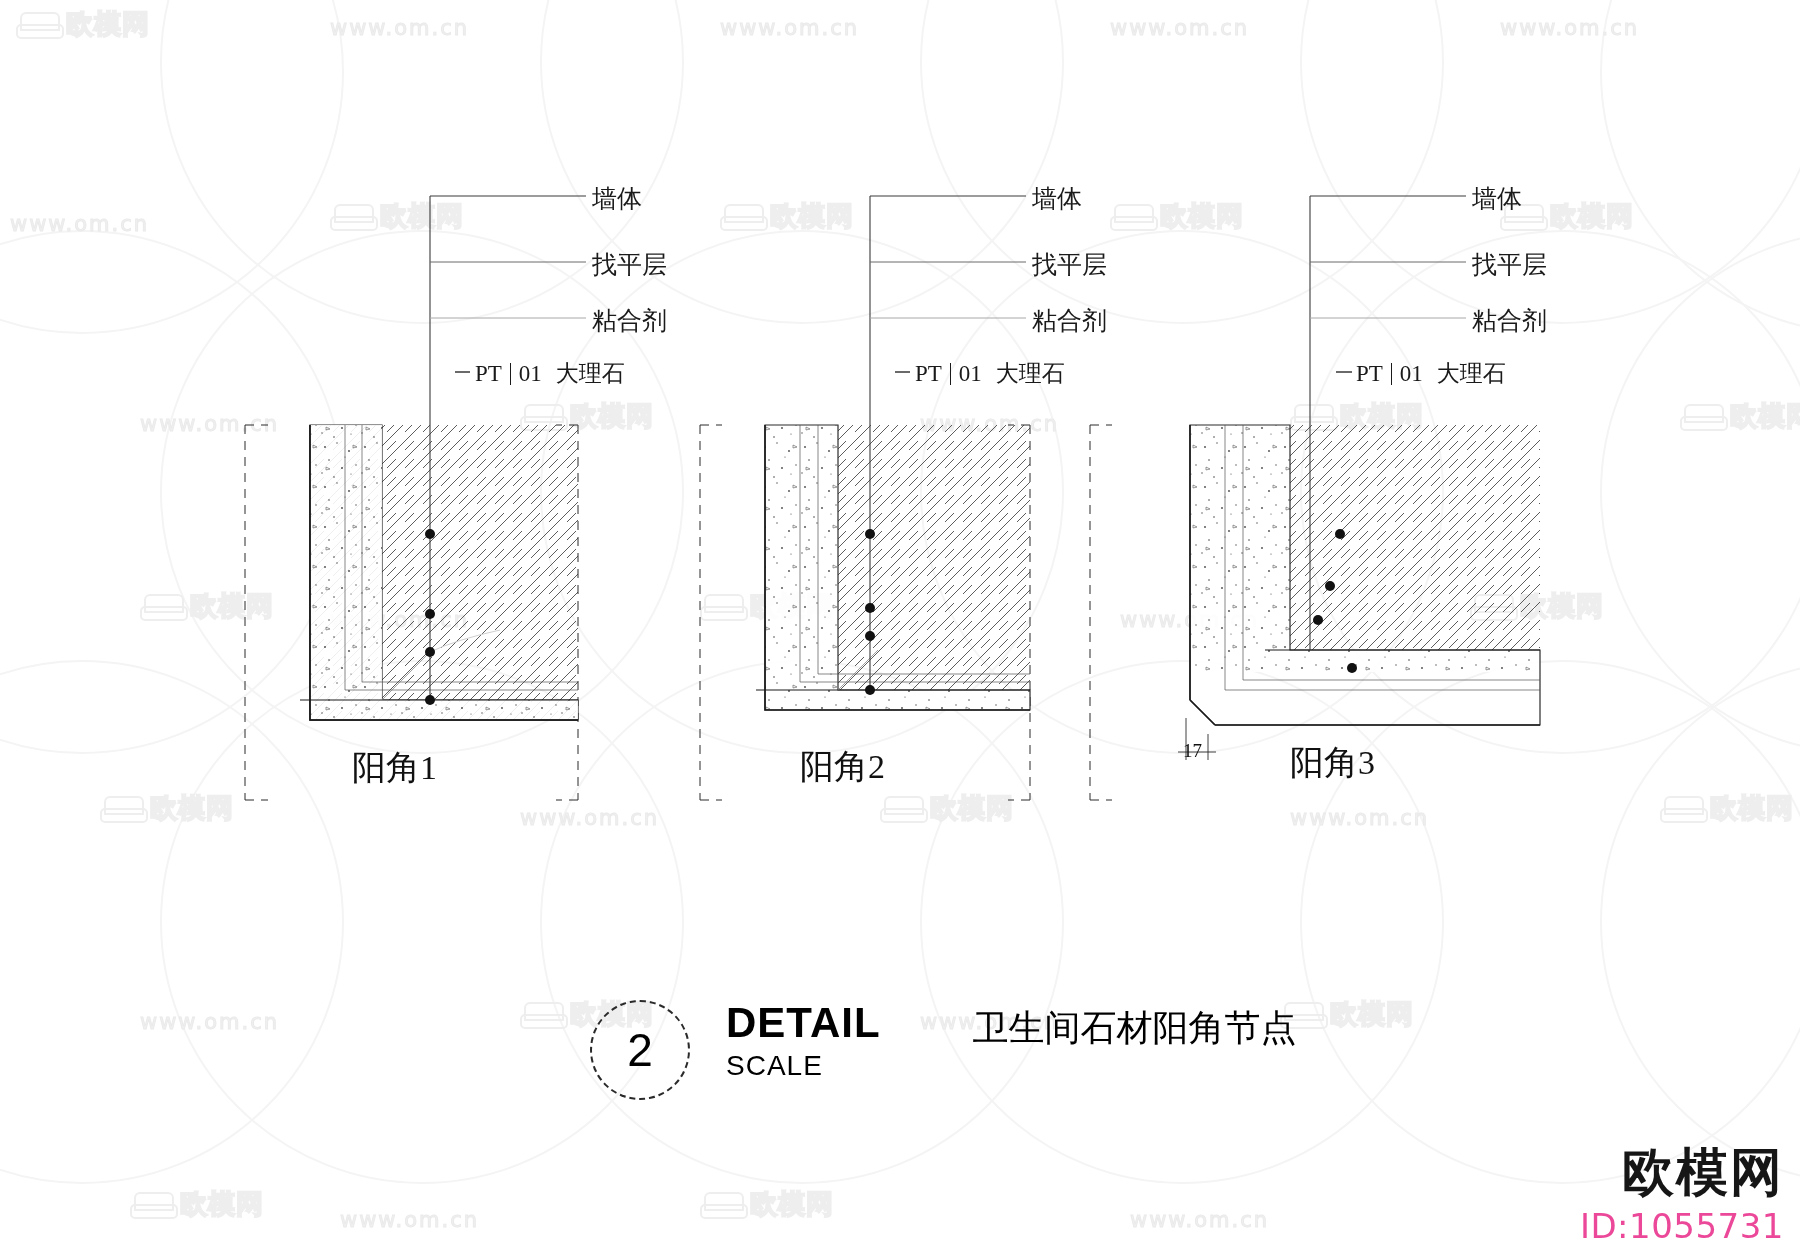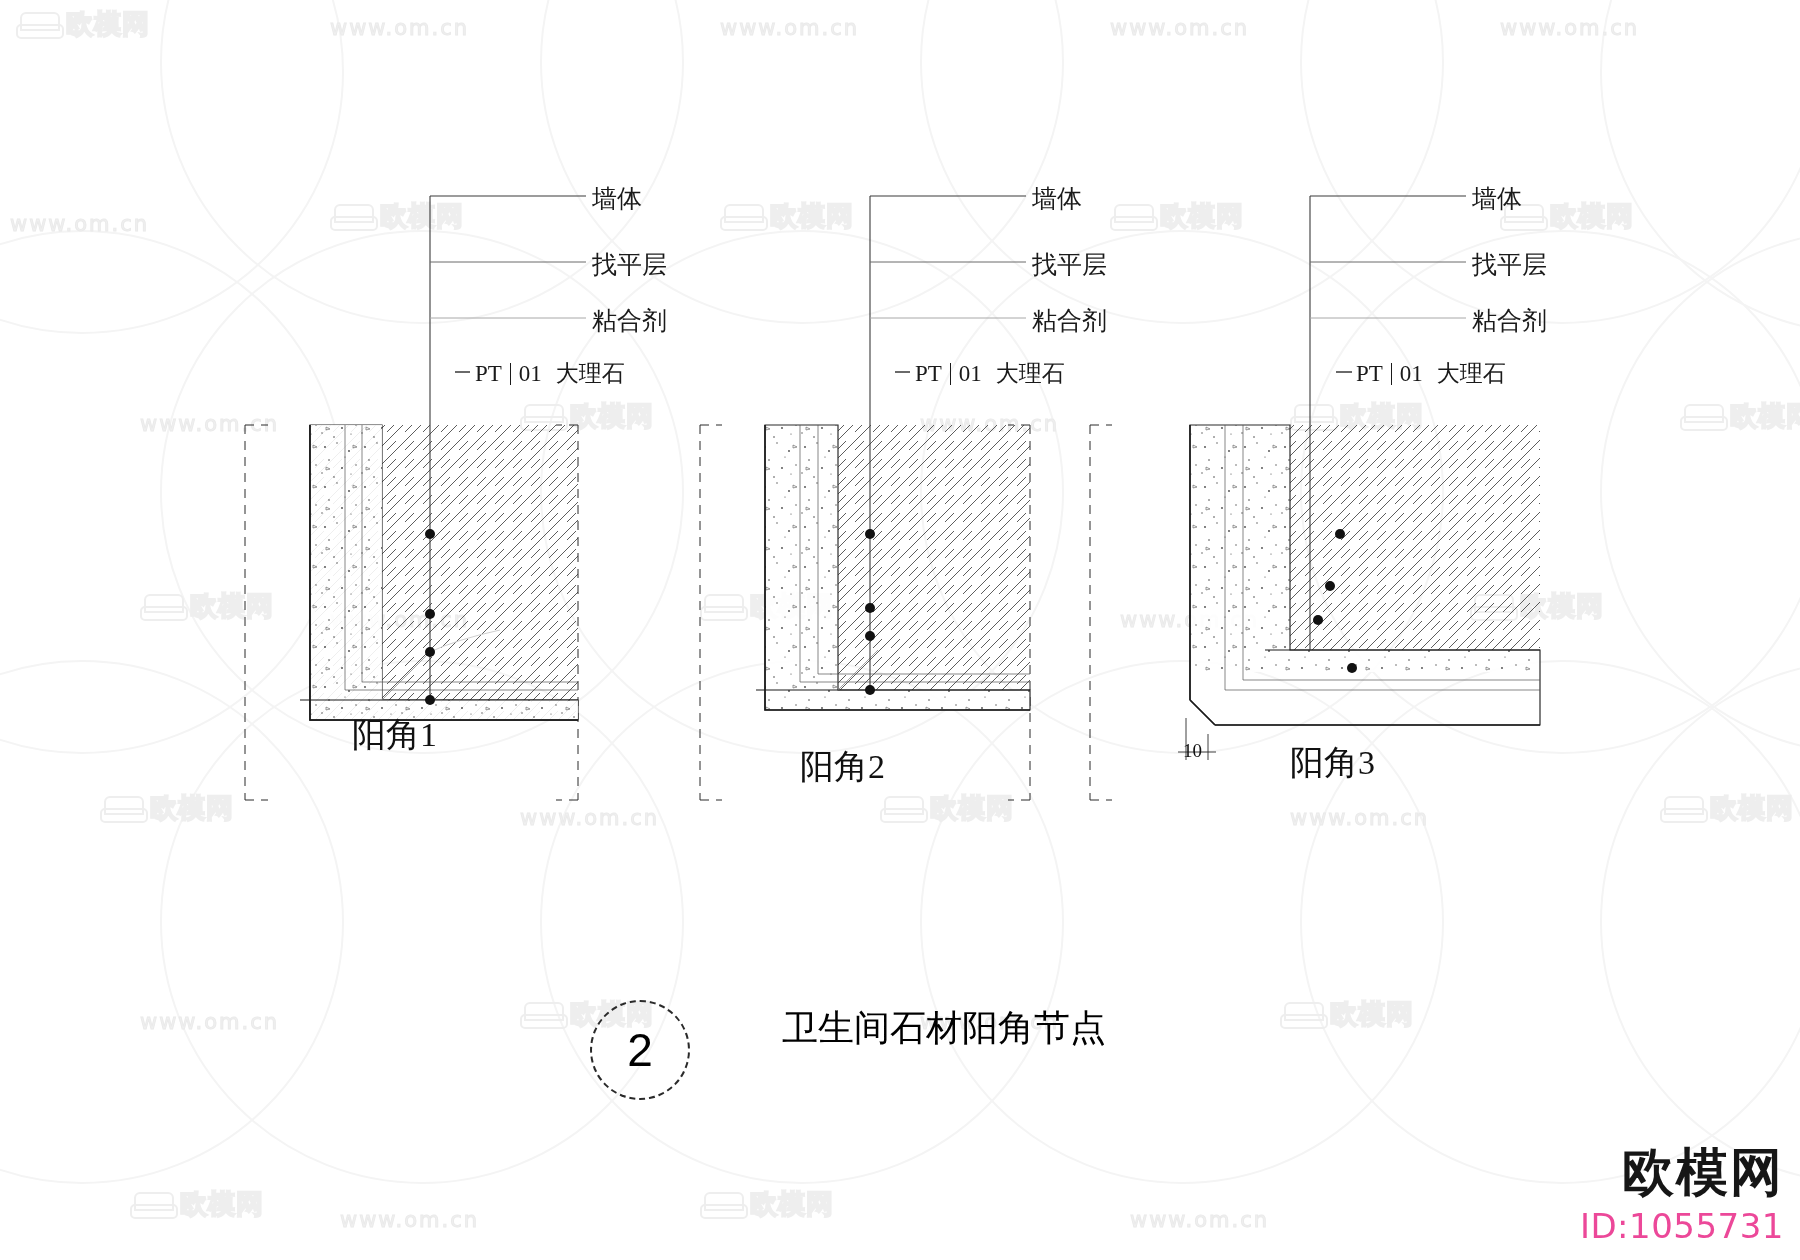--- a/index.html
+++ b/index.html
@@ -491,28 +491,32 @@
   <div class="lead-label" style="left:1472px; top:182px;">墙体</div>
   <div class="lead-label" style="left:1472px; top:248px;">找平层</div>
   <div class="lead-label" style="left:1472px; top:304px;">粘合剂</div>
   <div class="pt-label" style="left:1356px; top:358px;">
     <span class="code">PT</span>
     <span class="sep"></span>
     <span class="num">01</span>
     <span class="nm">大理石</span>
   </div>
 
-  <div class="dim-text" style="left:1183px; top:740px;">10</div>
-
-  <div class="view-caption" style="left:352px; top:712px;">阳角1</div>
+  <div class="dim-text" style="left:1183px; top:740px;">17</div>
+
+  <div class="view-caption" style="left:352px; top:745px;">阳角1</div>
   <div class="view-caption" style="left:800px; top:744px;">阳角2</div>
   <div class="view-caption" style="left:1290px; top:740px;">阳角3</div>
 
   <div id="titleblock">
     <div class="tb-bubble">2</div>
+    <div class="tb-words">
+      <div class="tb-detail">DETAIL</div>
+      <div class="tb-scale">SCALE</div>
+    </div>
     <div class="tb-cn">
       <div class="tb-cn-title">卫生间石材阳角节点</div>
     </div>
   </div>
 
   <div id="brand">
     <div class="brand-name">欧模网</div>
     <div class="brand-id">ID:1055731</div>
   </div>
 

